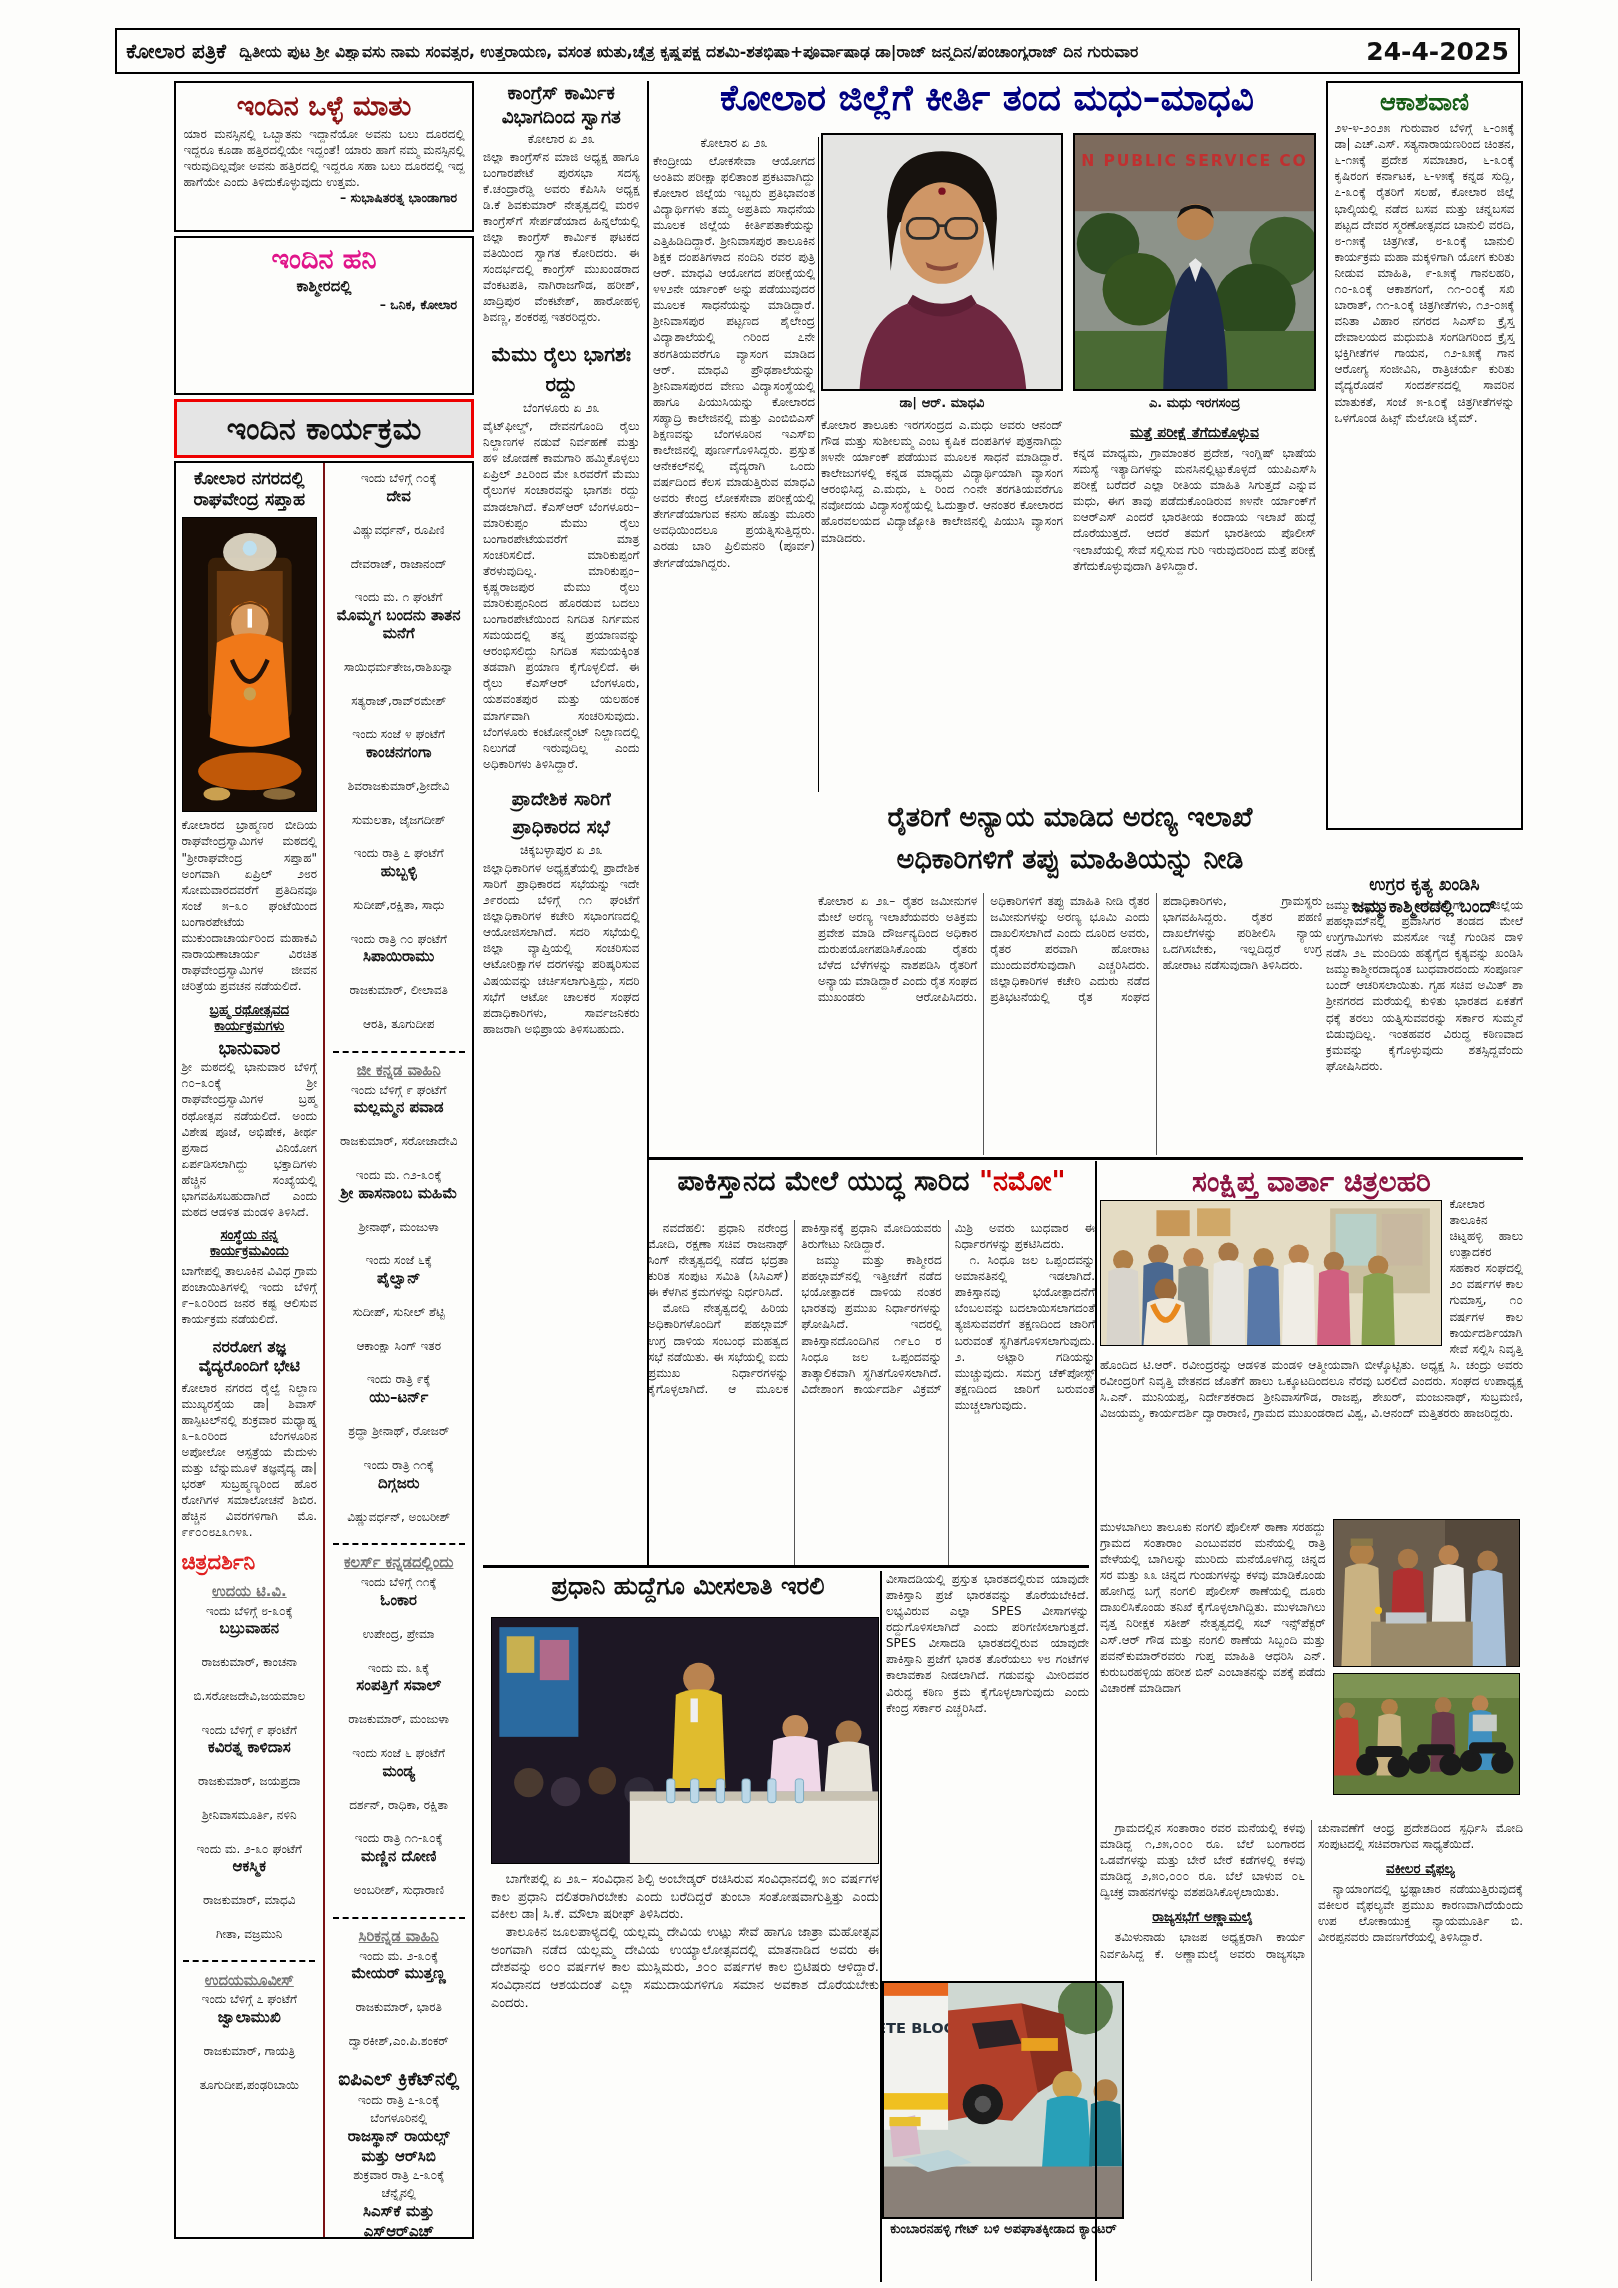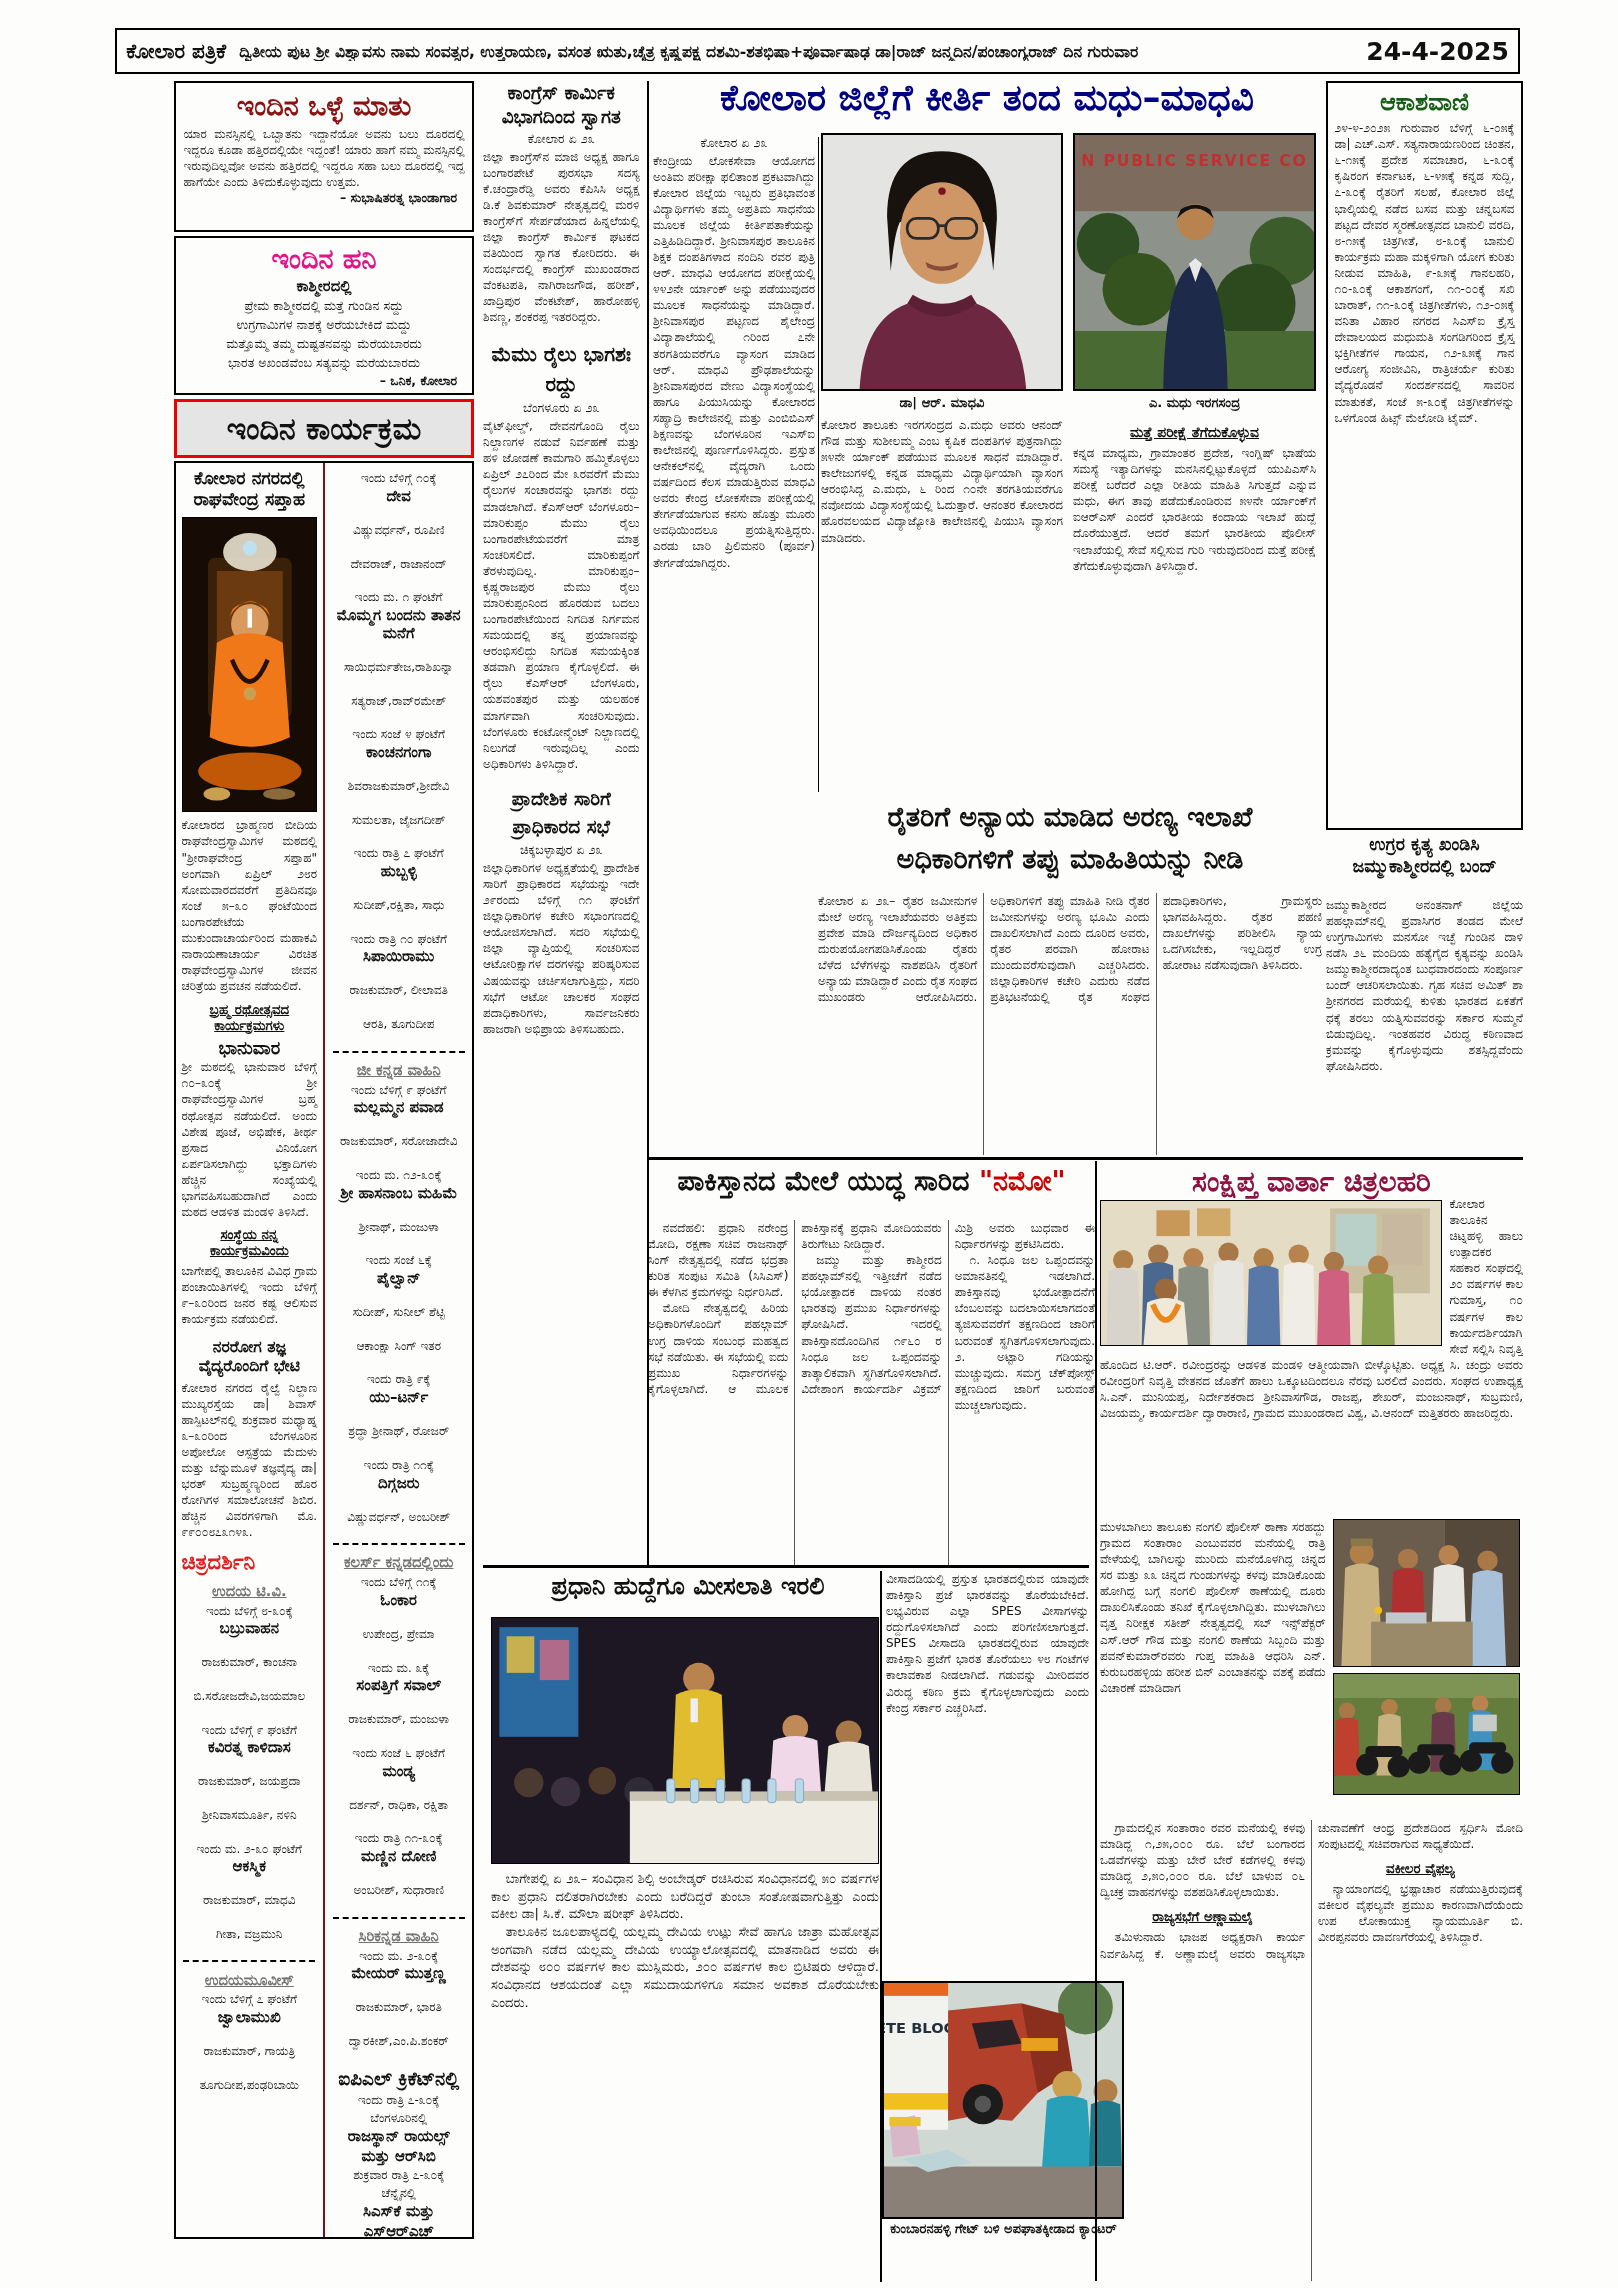--- a/index.html
+++ b/index.html
@@ -74,26 +74,20 @@
 
   <section class="abs bx" style="left:174px;top:81px;width:300px;height:151px;padding:1.8px 7.4px;">
     <div class="gw-title">ಇಂದಿನ ಒಳ್ಳೆ ಮಾತು</div>
     <div class="t13 j">ಯಾರ ಮನಸ್ಸಿನಲ್ಲಿ ಒಬ್ಬಾತನು ಇದ್ದಾನೆಯೋ ಅವನು ಬಲು ದೂರದಲ್ಲಿ ಇದ್ದರೂ ಕೂಡಾ ಹತ್ತಿರದಲ್ಲಿಯೇ ಇದ್ದಂತೆ! ಯಾರು ಹಾಗೆ ನಮ್ಮ ಮನಸ್ಸಿನಲ್ಲಿ ಇರುವುದಿಲ್ಲವೋ ಅವನು ಹತ್ತಿರದಲ್ಲಿ ಇದ್ದರೂ ಸಹಾ ಬಲು ದೂರದಲ್ಲಿ ಇದ್ದ ಹಾಗೆಯೇ ಎಂದು ತಿಳಿದುಕೊಳ್ಳುವುದು ಉತ್ತಮ.</div>
     <div class="attrib">– ಸುಭಾಷಿತರತ್ನ ಭಾಂಡಾಗಾರ</div>
   </section>
 
   <section class="abs bx" style="left:174px;top:236px;width:300px;height:159px;padding:1.8px 7.4px;">
     <div class="hn-title">ಇಂದಿನ ಹನಿ</div>
     <div class="c b" style="font-size:14.8px;margin-bottom:1.8px;">ಕಾಶ್ಮೀರದಲ್ಲಿ</div>
-    <div class="poem">
-      <div>ಪ್ರೇಮ ಕಾಶ್ಮೀರದಲ್ಲಿ ಮತ್ತೆ ಗುಂಡಿನ ಸದ್ದು</div>
-      <div>ಉಗ್ರಗಾಮಿಗಳ ನಾಶಕ್ಕೆ ಅರೆಯಬೇಕಿದೆ ಮದ್ದು</div>
-      <div>ಮತ್ತೊಮ್ಮೆ ತಮ್ಮ ದುಷ್ಟತನವನ್ನು ಮೆರೆಯಬಾರದು</div>
-      <div>ಭಾರತ ಅಖಂಡವೆಂಬ ಸತ್ಯವನ್ನು ಮರೆಯಬಾರದು</div>
-    </div>
     <div class="attrib">– ಒನಿಕ, ಕೋಲಾರ</div>
   </section>
 
   <section class="abs ybox" style="left:174px;top:399px;width:300px;height:59px;">
     <div>ಇಂದಿನ ಕಾರ್ಯಕ್ರಮ</div>
   </section>
 
   <section class="abs bx" style="left:174px;top:461px;width:300px;height:1778px;">
     <div class="pcols">
 
@@ -299,21 +293,21 @@
     <div>ರೈತರಿಗೆ ಅನ್ಯಾಯ ಮಾಡಿದ ಅರಣ್ಯ ಇಲಾಖೆ</div>
     <div>ಅಧಿಕಾರಿಗಳಿಗೆ ತಪ್ಪು ಮಾಹಿತಿಯನ್ನು ನೀಡಿ</div>
   </section>
   <section class="abs t13 j cols3" style="left:818px;top:893px;width:504px;height:262px;">ಕೋಲಾರ ಏ ೨೩– ರೈತರ ಜಮೀನುಗಳ ಮೇಲೆ ಅರಣ್ಯ ಇಲಾಖೆಯವರು ಅತಿಕ್ರಮ ಪ್ರವೇಶ ಮಾಡಿ ದೌರ್ಜನ್ಯದಿಂದ ಅಧಿಕಾರ ದುರುಪಯೋಗಪಡಿಸಿಕೊಂಡು ರೈತರು ಬೆಳೆದ ಬೆಳೆಗಳನ್ನು ನಾಶಪಡಿಸಿ ರೈತರಿಗೆ ಅನ್ಯಾಯ ಮಾಡಿದ್ದಾರೆ ಎಂದು ರೈತ ಸಂಘದ ಮುಖಂಡರು ಆರೋಪಿಸಿದರು. ಅಧಿಕಾರಿಗಳಿಗೆ ತಪ್ಪು ಮಾಹಿತಿ ನೀಡಿ ರೈತರ ಜಮೀನುಗಳನ್ನು ಅರಣ್ಯ ಭೂಮಿ ಎಂದು ದಾಖಲಿಸಲಾಗಿದೆ ಎಂದು ದೂರಿದ ಅವರು, ರೈತರ ಪರವಾಗಿ ಹೋರಾಟ ಮುಂದುವರೆಸುವುದಾಗಿ ಎಚ್ಚರಿಸಿದರು. ಜಿಲ್ಲಾಧಿಕಾರಿಗಳ ಕಚೇರಿ ಎದುರು ನಡೆದ ಪ್ರತಿಭಟನೆಯಲ್ಲಿ ರೈತ ಸಂಘದ ಪದಾಧಿಕಾರಿಗಳು, ಗ್ರಾಮಸ್ಥರು ಭಾಗವಹಿಸಿದ್ದರು. ರೈತರ ಪಹಣಿ ದಾಖಲೆಗಳನ್ನು ಪರಿಶೀಲಿಸಿ ನ್ಯಾಯ ಒದಗಿಸಬೇಕು, ಇಲ್ಲದಿದ್ದರೆ ಉಗ್ರ ಹೋರಾಟ ನಡೆಸುವುದಾಗಿ ತಿಳಿಸಿದರು.</section>
 
   <section class="abs bx" style="left:1326px;top:81px;width:197px;height:749px;padding:1.8px 6.5px;">
     <div class="akash-t">ಆಕಾಶವಾಣಿ</div>
     <div class="t13 j">೨೪-೪-೨೦೨೫ ಗುರುವಾರ ಬೆಳಿಗ್ಗೆ ೬-೦೫ಕ್ಕೆ ಡಾ| ಎಚ್.ಎಸ್. ಸತ್ಯನಾರಾಯಣರಿಂದ ಚಿಂತನ, ೬-೧೫ಕ್ಕೆ ಪ್ರದೇಶ ಸಮಾಚಾರ, ೬-೩೦ಕ್ಕೆ ಕೃಷಿರಂಗ ಕರ್ನಾಟಕ, ೬-೪೫ಕ್ಕೆ ಕನ್ನಡ ಸುದ್ದಿ, ೭-೩೦ಕ್ಕೆ ರೈತರಿಗೆ ಸಲಹೆ, ಕೋಲಾರ ಜಿಲ್ಲೆ ಭಾಲ್ಕಿಯಲ್ಲಿ ನಡೆದ ಬಸವ ಮತ್ತು ಚನ್ನಬಸವ ಪಟ್ಟದ ದೇವರ ಸ್ಮರಣೋತ್ಸವದ ಬಾನುಲಿ ವರದಿ, ೮-೧೫ಕ್ಕೆ ಚಿತ್ರಗೀತೆ, ೮-೩೦ಕ್ಕೆ ಬಾನುಲಿ ಕಾರ್ಯಕ್ರಮ ಮಹಾ ಮಕ್ಕಳಿಗಾಗಿ ಯೋಗ ಕುರಿತು ನೀಡುವ ಮಾಹಿತಿ, ೯-೩೫ಕ್ಕೆ ಗಾನಲಹರಿ, ೧೦-೩೦ಕ್ಕೆ ಆಕಾಶಗಂಗೆ, ೧೧-೦೦ಕ್ಕೆ ಸಖಿ ಬಾರಾತ್, ೧೧-೩೦ಕ್ಕೆ ಚಿತ್ರಗೀತೆಗಳು, ೧೨-೦೫ಕ್ಕೆ ವನಿತಾ ವಿಹಾರ ನಗರದ ಸಿಎಸ್‌ಐ ಕ್ರೈಸ್ತ ದೇವಾಲಯದ ಮಧುಮತಿ ಸಂಗಡಿಗರಿಂದ ಕ್ರೈಸ್ತ ಭಕ್ತಿಗೀತೆಗಳ ಗಾಯನ, ೧೨-೩೫ಕ್ಕೆ ಗಾನ ಆರೋಗ್ಯ ಸಂಜೀವಿನಿ, ರಾತ್ರಿಚರ್ಯೆ ಕುರಿತು ವೈದ್ಯರೊಡನೆ ಸಂದರ್ಶನದಲ್ಲಿ ಸಾವರಿನ ಮಾತುಕತೆ, ಸಂಜೆ ೫-೩೦ಕ್ಕೆ ಚಿತ್ರಗೀತೆಗಳನ್ನು ಒಳಗೊಂಡ ಹಿಟ್ಸ್ ಮೆಲೋಡಿ ಟೈಮ್.</div>
   </section>
 
-  <section class="abs" style="left:1326px;top:834px;width:197px;height:59px;">
+  <section class="abs" style="left:1326px;top:874px;width:197px;height:59px;">
     <div class="story-h" style="font-size:17.5px;">ಉಗ್ರರ ಕೃತ್ಯ ಖಂಡಿಸಿ</div>
     <div class="story-h" style="font-size:17.5px;">ಜಮ್ಮುಕಾಶ್ಮೀರದಲ್ಲಿ ಬಂದ್</div>
   </section>
   <section class="abs t13 j" style="left:1326px;top:897px;width:197px;height:260px;">ಜಮ್ಮುಕಾಶ್ಮೀರದ ಅನಂತನಾಗ್ ಜಿಲ್ಲೆಯ ಪಹಲ್ಗಾಮ್‌ನಲ್ಲಿ ಪ್ರವಾಸಿಗರ ತಂಡದ ಮೇಲೆ ಉಗ್ರಗಾಮಿಗಳು ಮನಸೋ ಇಚ್ಛೆ ಗುಂಡಿನ ದಾಳಿ ನಡೆಸಿ ೨೬ ಮಂದಿಯ ಹತ್ಯೆಗೈದ ಕೃತ್ಯವನ್ನು ಖಂಡಿಸಿ ಜಮ್ಮುಕಾಶ್ಮೀರದಾದ್ಯಂತ ಬುಧವಾರದಂದು ಸಂಪೂರ್ಣ ಬಂದ್ ಆಚರಿಸಲಾಯಿತು. ಗೃಹ ಸಚಿವ ಅಮಿತ್ ಶಾ ಶ್ರೀನಗರದ ಮರೆಯಲ್ಲಿ ಕುಳಿತು ಭಾರತದ ಏಕತೆಗೆ ಧಕ್ಕೆ ತರಲು ಯತ್ನಿಸುವವರನ್ನು ಸರ್ಕಾರ ಸುಮ್ಮನೆ ಬಿಡುವುದಿಲ್ಲ. ಇಂತಹವರ ವಿರುದ್ಧ ಕಠಿಣವಾದ ಕ್ರಮವನ್ನು ಕೈಗೊಳ್ಳುವುದು ಶತಸ್ಸಿದ್ದವೆಂದು ಘೋಷಿಸಿದರು.</section>
 
   <div class="abs hr" style="left:648px;top:1157px;width:875px;height:2.8px;"></div>
 
   <h2 class="abs namohead" style="left:648px;top:1165px;width:447px;height:50px;margin:0;">
     <span>ಪಾಕಿಸ್ತಾನದ ಮೇಲೆ ಯುದ್ಧ ಸಾರಿದ </span><span class="red">"ನಮೋ"</span>
   </h2>

